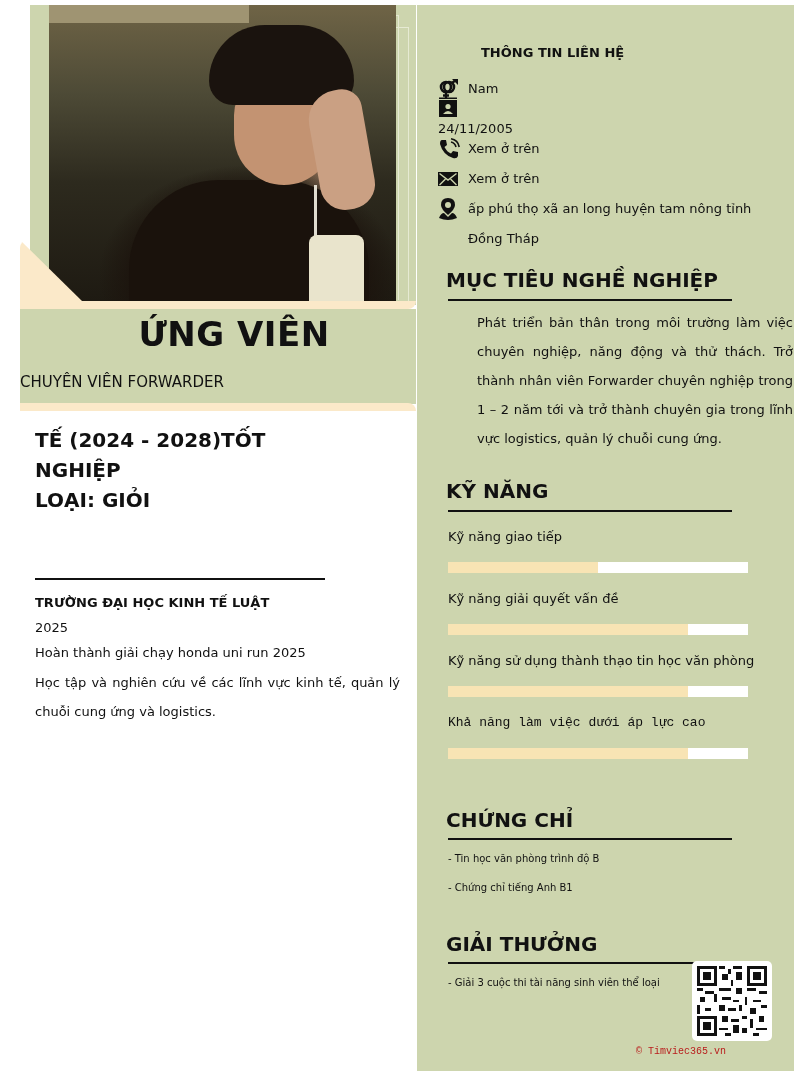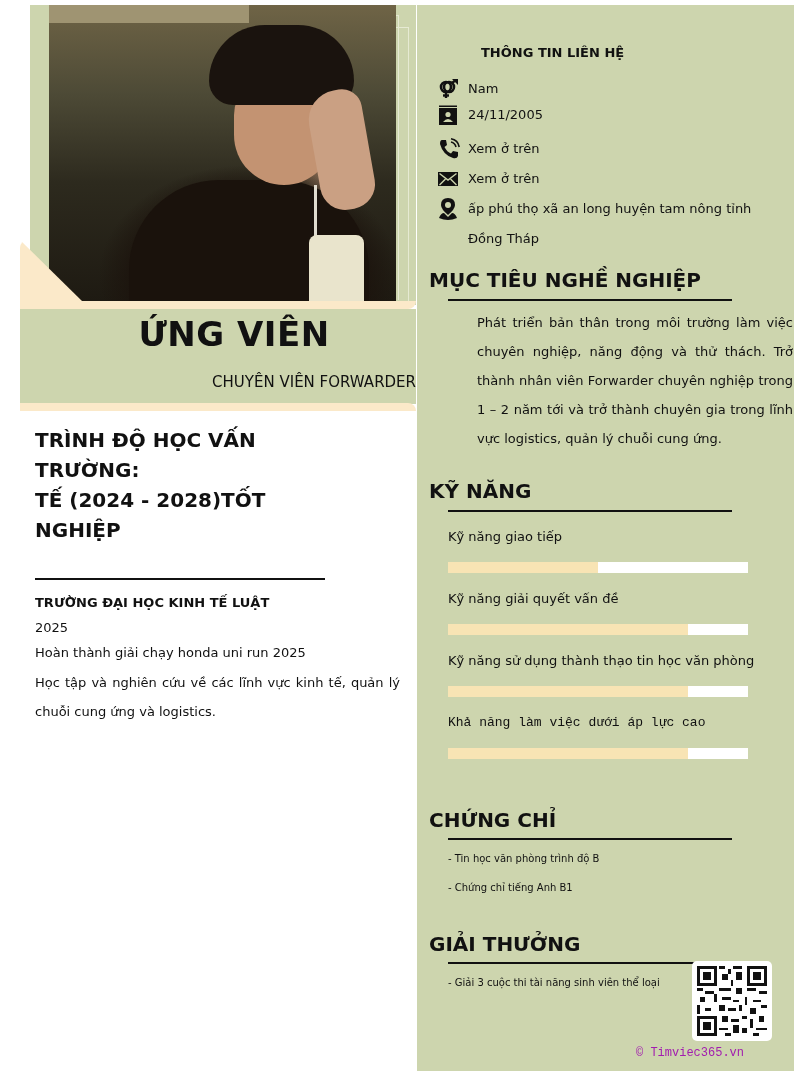--- a/index.html
+++ b/index.html
@@ -70,58 +70,58 @@
   }
   .cream-band-bottom {
     position: absolute; left: 20px; top: 403px; width: 396px; height: 8px;
     background: #fbe9c9; border-radius: 0 8px 0 0;
   }
   .name {
     position: absolute; left: 20px; top: 314px; width: 396px; text-align: center;
     font-size: 34px; font-weight: bold; letter-spacing: 0.5px; margin-left: 16px;
   }
   .position {
-    position: absolute; left: 20px; top: 373px; width: 396px; text-align: right;
+    position: absolute; left: 20px; top: 373px; width: 396px; text-align: left;
     font-size: 15px;
   }
 
   
   .edu-title {
     position: absolute; left: 35px; top: 425px; width: 300px;
     font-size: 20px; font-weight: bold; line-height: 30px;
   }
   .edu-rule { position: absolute; left: 35px; top: 578px; width: 290px; height: 2px; background: #111; }
   .edu-school { position: absolute; left: 35px; top: 595px; font-size: 13px; font-weight: bold; }
   .edu-year { position: absolute; left: 35px; top: 620px; font-size: 13px; }
   .edu-line { position: absolute; left: 35px; width: 365px; font-size: 13px; line-height: 29px; text-align: justify; }
 
   
   .contact-title { position: absolute; left: 438px; top: 45px; font-size: 13px; font-weight: bold; margin-left: 43px; }
   .contact-item { position: absolute; left: 438px; width: 340px; display: flex; align-items: flex-start; }
   .contact-item .ic { width: 30px; height: 22px; flex: none; display: flex; align-items: center; }
   .contact-item .txt { font-size: 13px; line-height: 30px; margin-top: -4px; }
 
-  .sec-title { position: absolute; left: 429px; font-size: 20px; font-weight: bold; }
+  .sec-title { position: absolute; left: 446px; font-size: 20px; font-weight: bold; }
   .sec-rule { position: absolute; left: 448px; width: 284px; height: 2px; background: #111; }
   .para { position: absolute; left: 448px; width: 316px; font-size: 13px; line-height: 29px; text-align: justify; }
 
   .skill-label { position: absolute; left: 448px; font-size: 13px; }
   .skill-bar { position: absolute; left: 448px; width: 300px; height: 11px; background: #ffffff; }
   .skill-fill { height: 100%; background: #f8e4b4; }
 
   .list-item { position: absolute; left: 448px; font-size: 10px; }
 
   .qr {
     position: absolute; left: 692px; top: 961px; width: 80px; height: 80px;
     background: #fff; border-radius: 5px; padding: 5px;
   }
   .qr svg { width: 70px; height: 70px; display: block; }
   .copyright {
     position: absolute; left: 636px; top: 1046px; font-family: "Liberation Mono", monospace;
-    font-size: 12px; color: #a21caf;
+    font-size: 10px; color: #b91c1c;
   }
 </style>
 </head>
 <body>
 
 <div class="top-strip"></div>
 <div class="right-panel"></div>
 
 <div class="photo-frame">
   <div class="line1"></div>
@@ -139,22 +139,22 @@
   <div class="cup"></div>
 </div>
 <div class="cream-corner"></div>
 <div class="cream-band-top"></div>
 <div class="name-box"></div>
 <div class="cream-band-bottom"></div>
 <div class="name">ỨNG VIÊN</div>
 <div class="position">CHUYÊN VIÊN FORWARDER</div>
 
 <div class="edu-title">
-  <div>TRÌNH ĐỘ HỌC VẤN TRƯỜNG:</div>
   <div>TẾ (2024 - 2028)TỐT NGHIỆP</div>
+  <div>LOẠI: GIỎI</div>
 </div>
 <div class="edu-rule"></div>
 <div class="edu-school">TRƯỜNG ĐẠI HỌC KINH TẾ LUẬT</div>
 <div class="edu-year">2025</div>
 <div class="edu-line" style="top:638px;">Hoàn thành giải chạy honda uni run 2025</div>
 <div class="edu-line" style="top:668px;">Học tập và nghiên cứu về các lĩnh vực kinh tế, quản lý chuỗi cung ứng và logistics.</div>
 
 <div class="contact-title">THÔNG TIN LIÊN HỆ</div>
 
 <div class="contact-item" style="top:78px;">
@@ -163,21 +163,21 @@
         <circle cx="8" cy="8" r="5" fill="none" stroke="#111" stroke-width="2.6"></circle>
         <circle cx="11" cy="8" r="5" fill="none" stroke="#111" stroke-width="2.6"></circle>
         <line x1="8" y1="13" x2="8" y2="19" stroke="#111" stroke-width="2.4"></line>
         <line x1="5" y1="16.5" x2="11" y2="16.5" stroke="#111" stroke-width="2.4"></line>
         <line x1="14" y1="4" x2="18.5" y2="0.5" stroke="#111" stroke-width="2.4"></line>
         <polygon points="14,0 20,0 20,6" fill="#111"></polygon>
       </svg>
   </span>
   <span class="txt">Nam</span>
 </div>
-<div class="contact-item" style="top:104px;">
+<div class="contact-item" style="top:96px;flex-direction:column;">
   <span class="ic">
     <svg width="20" height="20" viewBox="0 0 20 20">
         <rect x="1" y="3" width="18" height="17" fill="#111"></rect>
         <rect x="1" y="0.5" width="18" height="1.5" fill="#111"></rect>
         <circle cx="10" cy="9.5" r="2.6" fill="#cdd5ae"></circle>
         <path d="M5 17 Q10 11 15 17 Z" fill="#cdd5ae"></path>
       </svg>
   </span>
   <span class="txt">24/11/2005</span>
 </div>

